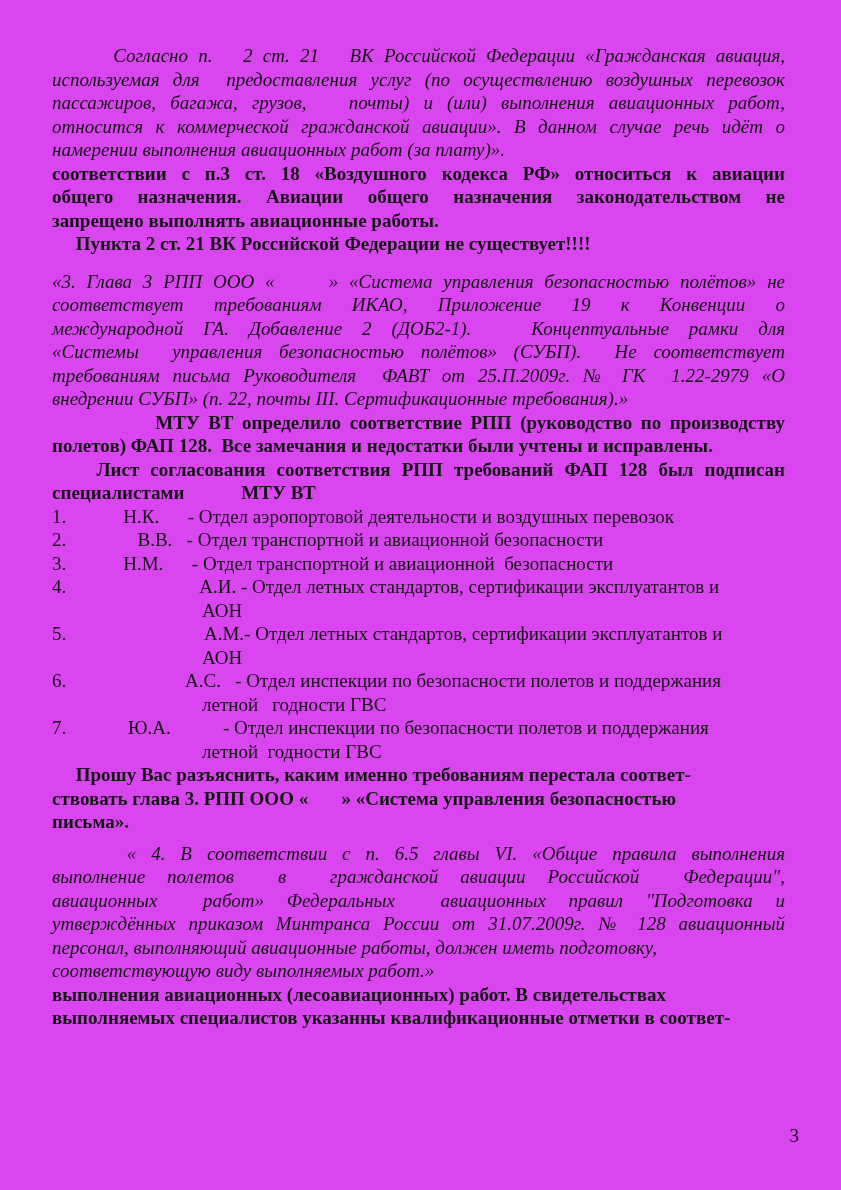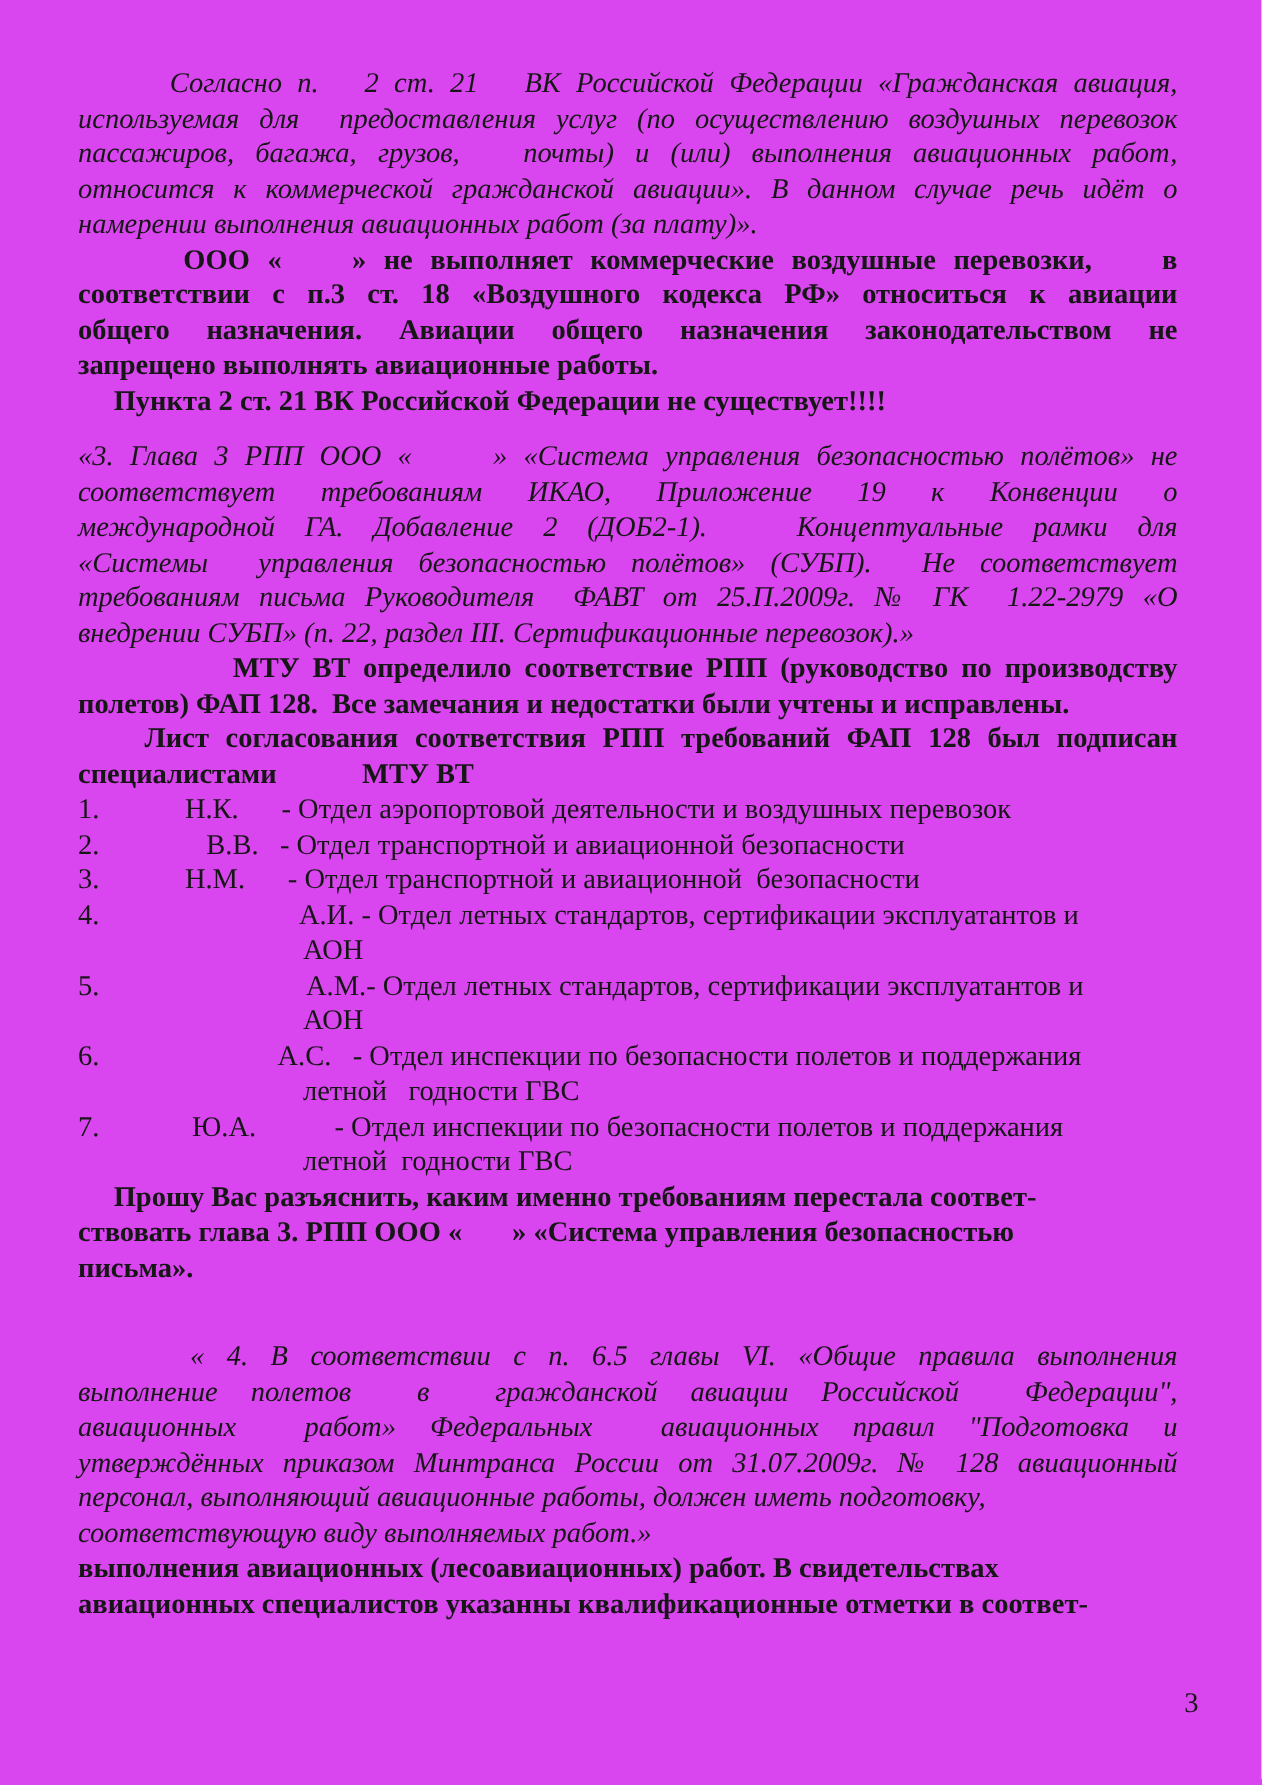--- a/index.html
+++ b/index.html
@@ -16,55 +16,54 @@
     line-height:23.5px;
   }
   .blk{margin:0;}
   .blk .line{white-space:pre-wrap;}
   .it{font-style:italic;}
   .bd{font-weight:bold;}
   .rg{font-weight:normal;}
   .j{text-align:justify;text-align-last:justify;}
   .cont{padding-left:150px;}
   .gap1{margin-top:14px;}
-  .gap2{margin-top:36px;}
+  .gap2{margin-top:8px;}
   .pgnum{
     position:absolute;
     right:42px;bottom:42px;
     font-size:19px;line-height:24px;
     font-family:"Liberation Serif","DejaVu Serif",serif;
   }
 </style>
 </head>
 <body>
 
 <div class="doc">
   <section class="blk it">
       <div class="line j">&nbsp;&nbsp;&nbsp;&nbsp;&nbsp;&nbsp;Согласно п.&nbsp;&nbsp; 2 ст. 21&nbsp;&nbsp; ВК Российской Федерации «Гражданская авиация,</div>
       <div class="line j">используемая для&nbsp; предоставления услуг (по осуществлению воздушных перевозок</div>
       <div class="line j">пассажиров, багажа, грузов,&nbsp;&nbsp; почты) и (или) выполнения авиационных работ,</div>
       <div class="line j">относится к коммерческой гражданской авиации». В данном случае речь идёт о</div>
       <div class="line">намерении выполнения авиационных работ (за плату)».</div>
     </section>
   <section class="blk bd">
-      <div class="line j">&nbsp;&nbsp;&nbsp;&nbsp;&nbsp;&nbsp;ООО «&nbsp;&nbsp;&nbsp;&nbsp;» не выполняет коммерческие воздушные перевозки,&nbsp;&nbsp;&nbsp; в</div>
       <div class="line j">соответствии с п.3 ст. 18 «Воздушного кодекса РФ» относиться к авиации</div>
       <div class="line j">общего назначения. Авиации общего назначения законодательством не</div>
       <div class="line">запрещено выполнять авиационные работы.</div>
     </section>
   <section class="blk bd">
       <div class="line">&nbsp;&nbsp;&nbsp;&nbsp;&nbsp;Пункта 2 ст. 21 ВК Российской Федерации не существует!!!!</div>
     </section>
   <section class="blk it gap1">
       <div class="line j">«3. Глава 3 РПП ООО «&nbsp;&nbsp;&nbsp;&nbsp;&nbsp;» «Система управления безопасностью полётов» не</div>
       <div class="line j">соответствует требованиям ИКАО, Приложение 19 к Конвенции о</div>
       <div class="line j">международной ГА. Добавление 2 (ДОБ2-1).&nbsp;&nbsp; Концептуальные рамки для</div>
       <div class="line j">«Системы&nbsp; управления безопасностью полётов» (СУБП).&nbsp; Не соответствует</div>
       <div class="line j">требованиям письма Руководителя&nbsp; ФАВТ от 25.П.2009г. № ГК&nbsp; 1.22-2979 «О</div>
-      <div class="line">внедрении СУБП» (п. 22, раздел III. Сертификационные перевозок).»</div>
+      <div class="line">внедрении СУБП» (п. 22, почты III. Сертификационные требования).»</div>
     </section>
   <section class="blk bd">
       <div class="line j">&nbsp;&nbsp;&nbsp;&nbsp;&nbsp;&nbsp;&nbsp;&nbsp;&nbsp;&nbsp;&nbsp;&nbsp;МТУ ВТ определило соответствие РПП (руководство по производству</div>
       <div class="line">полетов) ФАП 128.&nbsp; Все замечания и недостатки были учтены и исправлены.</div>
     </section>
   <section class="blk bd">
       <div class="line j">&nbsp;&nbsp;&nbsp;&nbsp;Лист согласования соответствия РПП требований ФАП 128 был подписан</div>
       <div class="line">специалистами&nbsp;&nbsp;&nbsp;&nbsp;&nbsp;&nbsp;&nbsp;&nbsp;&nbsp;&nbsp;&nbsp;&nbsp;МТУ ВТ</div>
     </section>
   <section class="blk rg">
@@ -88,17 +87,17 @@
   <section class="blk it gap2">
       <div class="line j">&nbsp;&nbsp;&nbsp;&nbsp;&nbsp;« 4. В соответствии с п. 6.5 главы VI. «Общие правила выполнения</div>
       <div class="line j">выполнение полетов&nbsp; в&nbsp; гражданской авиации Российской&nbsp; Федерации",</div>
       <div class="line j">авиационных&nbsp; работ» Федеральных&nbsp; авиационных правил "Подготовка и</div>
       <div class="line j">утверждённых приказом Минтранса России от 31.07.2009г. № 128 авиационный</div>
       <div class="line">персонал, выполняющий авиационные работы, должен иметь подготовку,</div>
       <div class="line">соответствующую виду выполняемых работ.»</div>
     </section>
   <section class="blk bd">
       <div class="line">выполнения авиационных (лесоавиационных) работ. В свидетельствах</div>
-      <div class="line">авиационных специалистов указанны квалификационные отметки в соответ-</div>
+      <div class="line">выполняемых специалистов указанны квалификационные отметки в соответ-</div>
     </section>
 
   <div class="pgnum">3</div>
 </div>
 
 </body></html>

